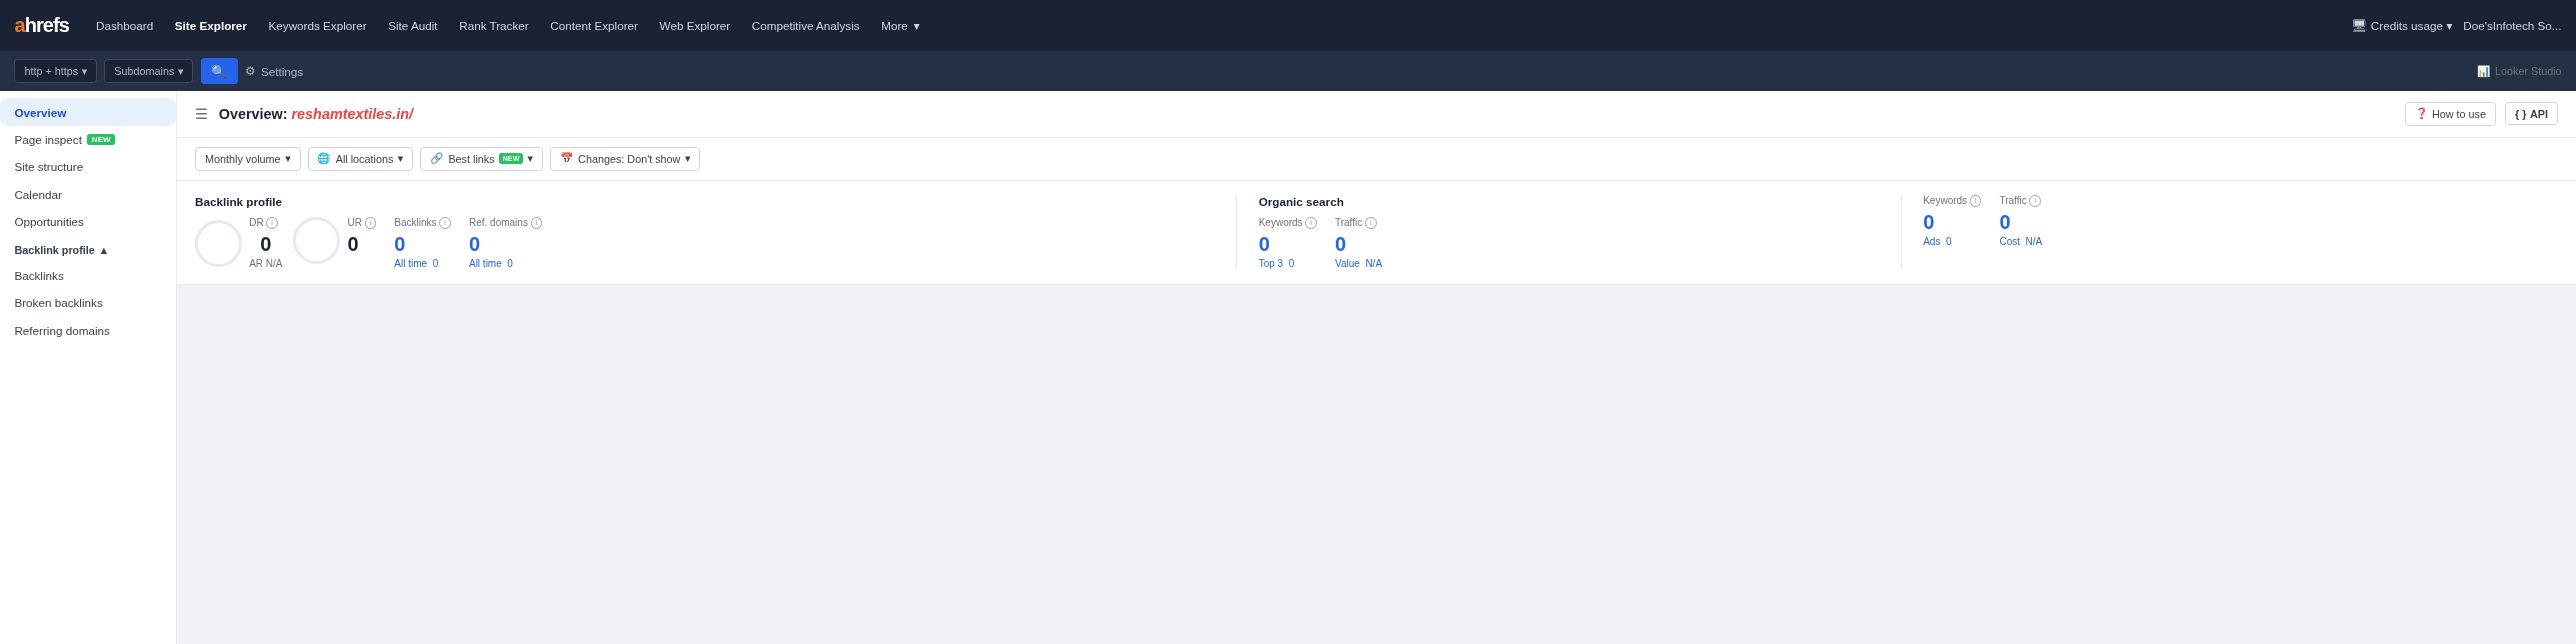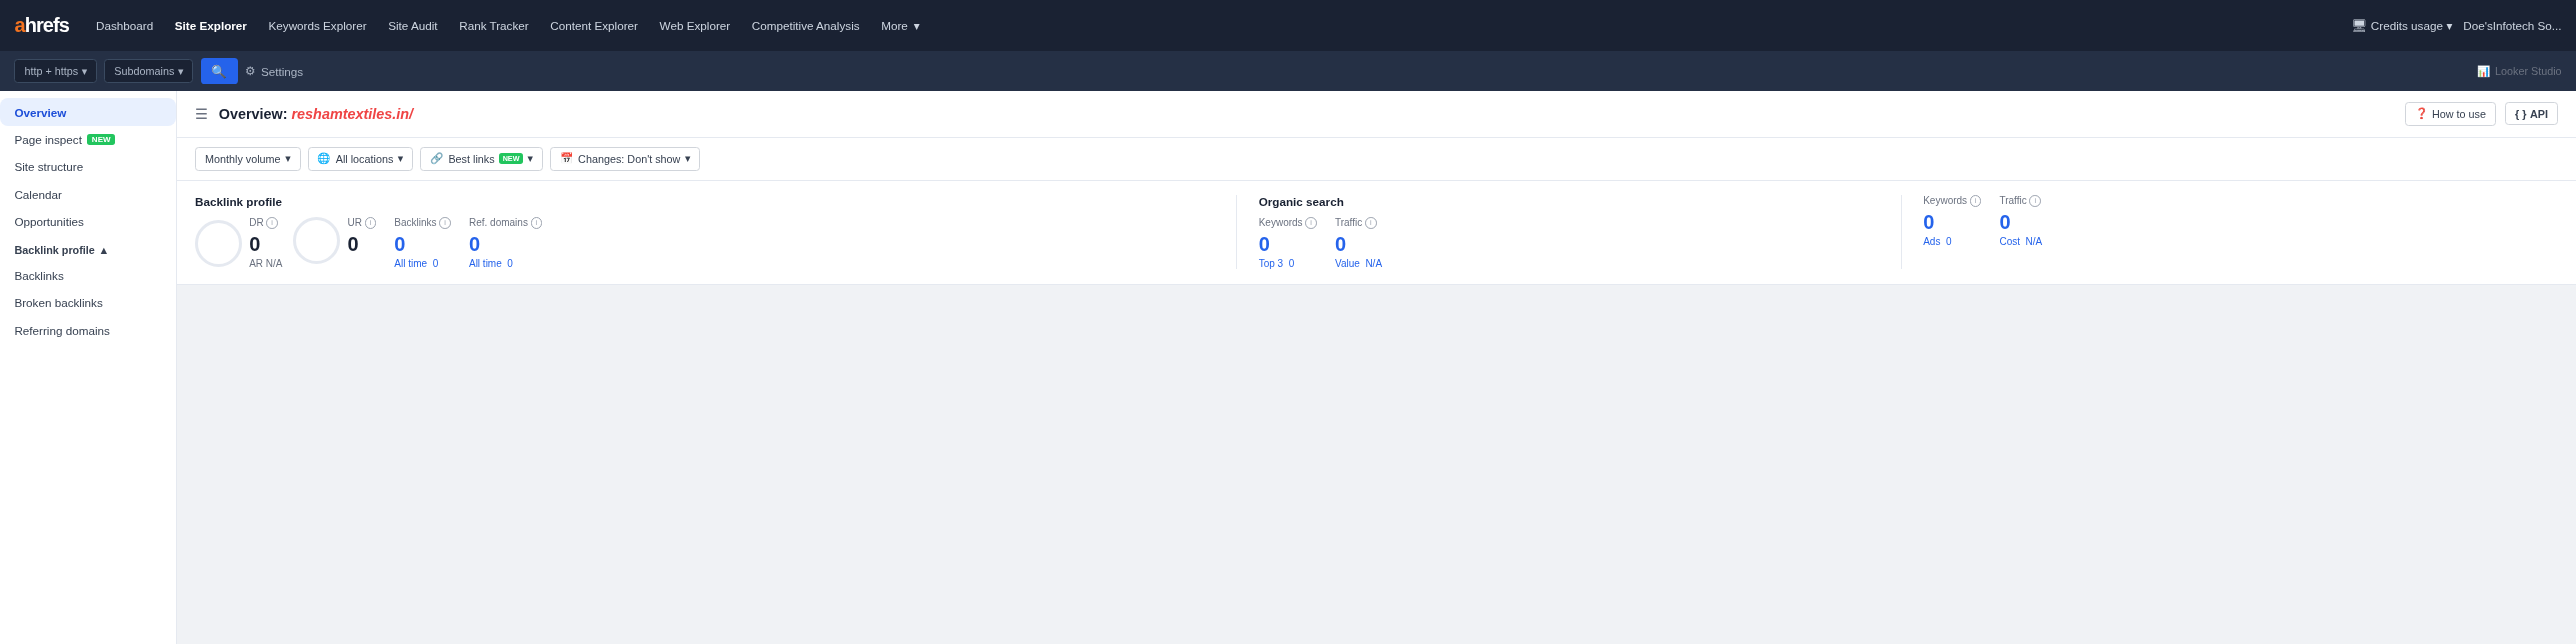--- a/index.html
+++ b/index.html
@@ -425,21 +425,21 @@
       </button>
     </div>
 
     <div class="metrics-section">
       <div class="metrics-row">
 
         <div style="flex:2;">
           <div class="metric-group-title">Backlink profile</div>
           <div style="display:flex;align-items:flex-start;gap:0;">
 
-            <div style="display:flex;align-items:center;margin-right:10.8px;">
+            <div style="display:flex;align-items:center;margin-right:10.8px;text-align:center;">
               <div class="gauge-circle"></div>
               <div>
                 <div class="metric-label">
                   <span>DR</span>
                   <span class="info-icon">i</span>
                 </div>
                 <div class="metric-value dark">0</div>
                 <div class="metric-sub">AR  N/A</div>
               </div>
             </div>

